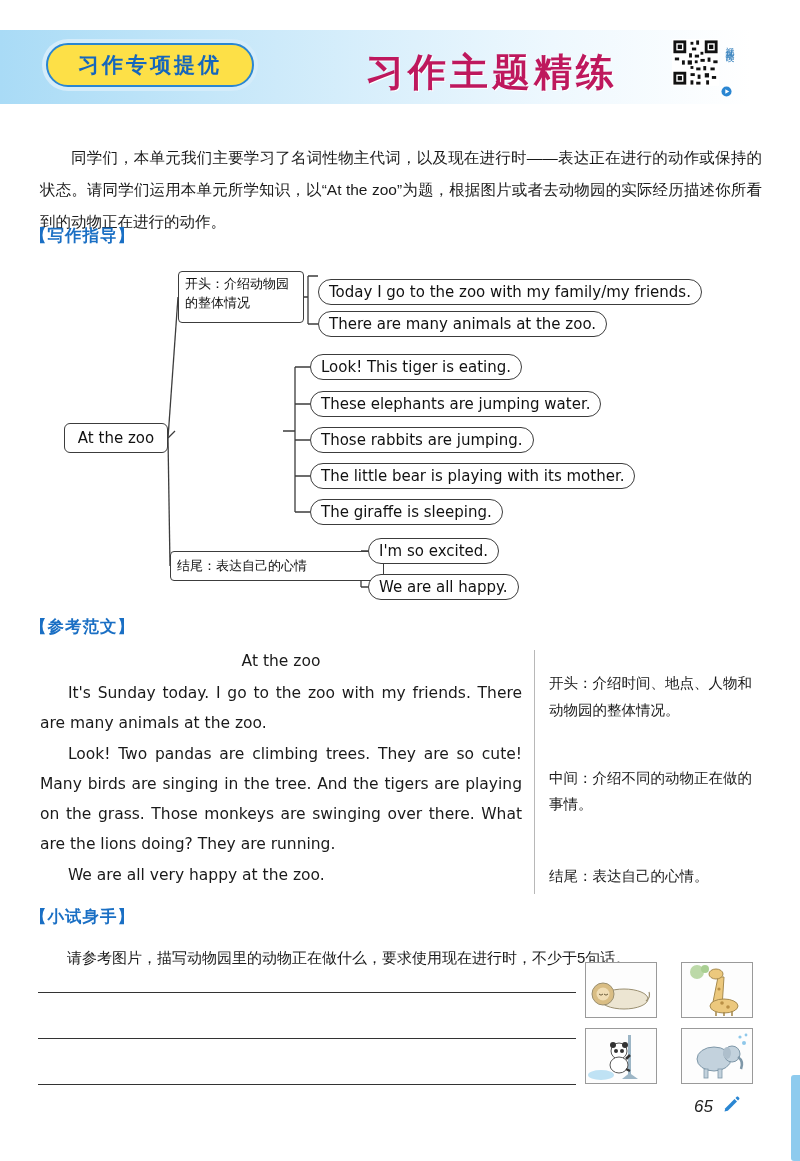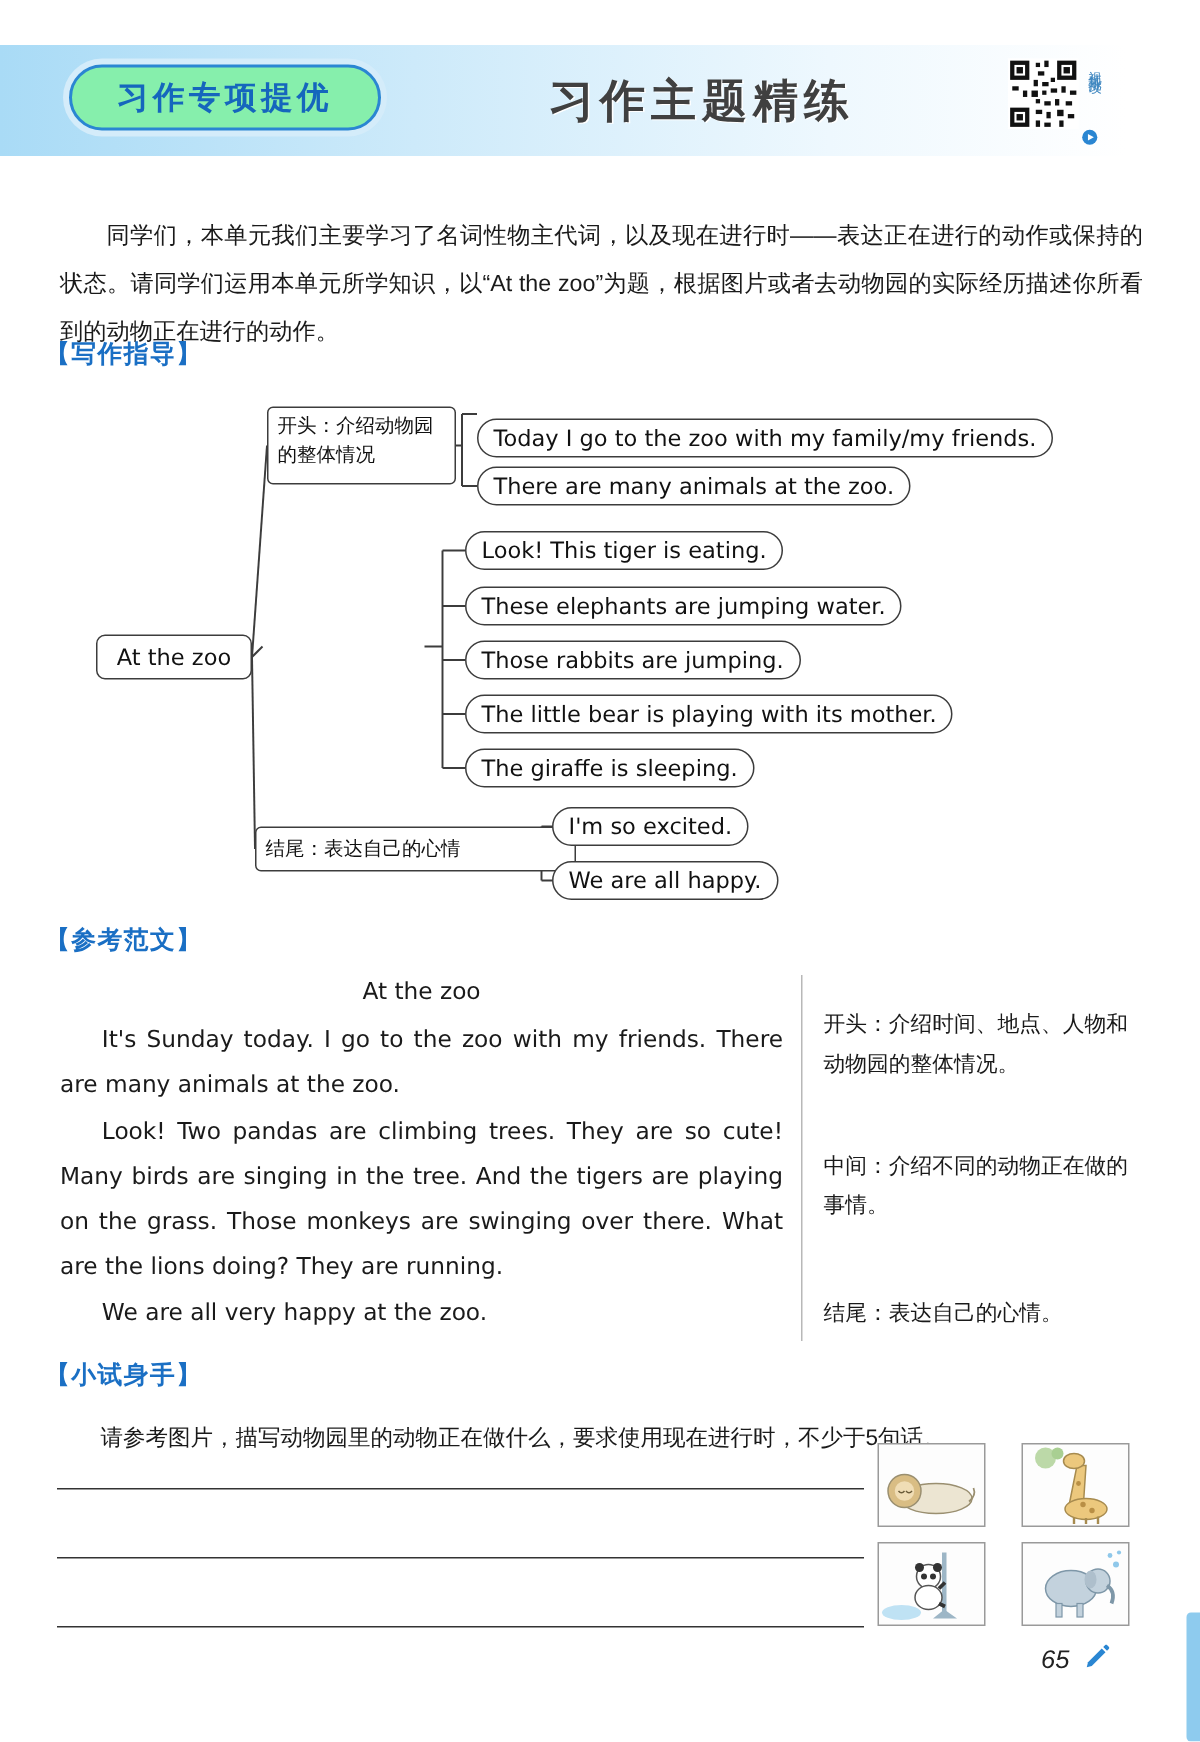--- a/index.html
+++ b/index.html
@@ -9,27 +9,27 @@
     color:#1a1a1a;
   }
   
   .header-band {
     position:absolute; top:30px; left:0; width:790px; height:74px;
     background:linear-gradient(90deg,#a9dbf6 0%,#cdeafa 35%,#eef8fe 70%,#ffffff 95%);
     border-radius:0 10px 10px 0;
   }
   .badge {
     position:absolute; top:43px; left:46px; padding:6px 30px;
-    border:2.5px solid #2a86d2; border-radius:24px; background:#86efac;
+    border:2.5px solid #2a86d2; border-radius:24px; background:#fde047;
     color:#1566bd; font-size:21px; font-weight:bold; letter-spacing:3px;
     box-shadow:0 0 0 4px #d4ecfa;
   }
   .main-title {
-    position:absolute; top:47px; left:366px; font-size:30px; font-weight:bold;
-    color:#404040; letter-spacing:4px; text-shadow:1px 1px 0 #ffffff;
+    position:absolute; top:47px; left:366px; font-size:38px; font-weight:bold;
+    color:#be185d; letter-spacing:4px; text-shadow:1px 1px 0 #ffffff;
   }
   .qr { position:absolute; top:39px; left:672px; width:47px; height:47px; background:#fff; }
   .qr svg { display:block; }
   .qr-label {
     position:absolute; top:40px; left:723px; writing-mode:vertical-rl;
     font-size:9px; color:#3f87c0; letter-spacing:2px;
   }
   .play-icon { position:absolute; top:86px; left:721px; width:11px; height:11px; }
   
   .intro {

